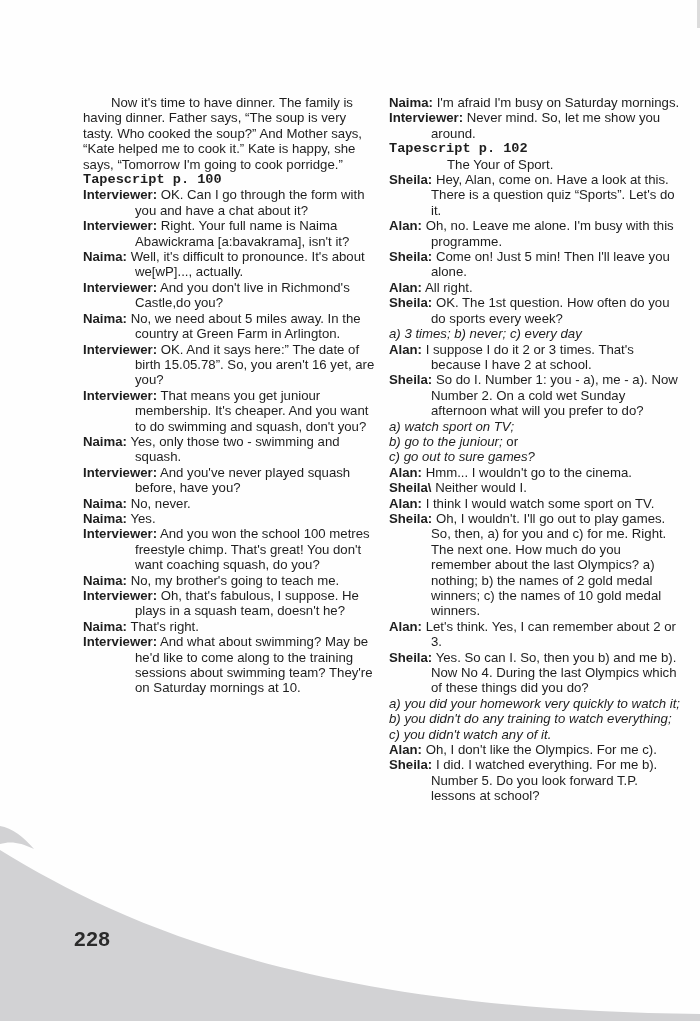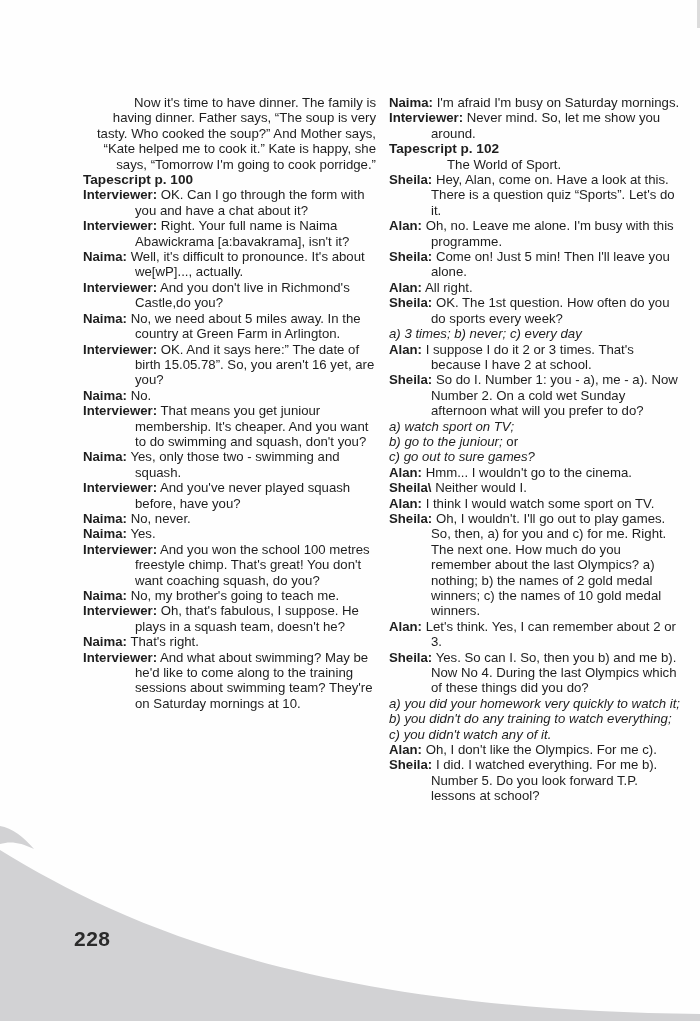--- a/index.html
+++ b/index.html
@@ -11,22 +11,22 @@
   }
   .swoosh { position:absolute; left:0; top:0; width:700px; height:1021px; z-index:0; }
   .corner-shadow { position:absolute; right:0; top:0; width:3px; height:28px; background:#dcdcdc; z-index:1; }
   .col {
     position:absolute; top:95px; width:293px;
     font-size:13.2px; line-height:15.4px; z-index:2;
   }
   .col-left  { left:83px; }
   .col-right { left:389px; }
   .col p, .col h3 { margin:0; }
-  .intro { text-indent:28px; margin:0 0 15px 0;text-align:right; }
-  .heading { font-size:13.6px; font-weight:700; margin:16px 0 1px 0; }
+  .intro { text-indent:28px; margin:0 0 15px 0; }
+  .heading { font-size:13.6px; font-weight:700; margin:16px 0 1px 0;font-family:Liberation Mono, monospace; }
   .subtitle { padding-left:58px; }
   .dialogue { padding-left:52px; text-indent:-52px; }
   .col-right .dialogue { padding-left:42px; text-indent:-42px; }
   .speaker { font-weight:700; }
   .option { margin-left:43px; }
   .opt-text { font-style:italic; }
   .opt-post { font-style:normal; }
   .page-number {
     position:absolute; left:74px; top:927px; z-index:2;
     font-size:21px; font-weight:700; color:#2b2b2b; letter-spacing:0.5px;
@@ -46,37 +46,36 @@
 
   <div class="col col-left">
       <p class="intro">Now it's time to have dinner. The family is having dinner. Father says, “The soup is very tasty. Who cooked the soup?” And Mother says, “Kate helped me to cook it.” Kate is happy, she says, “Tomorrow I'm going to cook porridge.”</p>
       <h3 class="heading">Tapescript p. 100</h3>
       <p class="dialogue"><span class="speaker">Interviewer:</span> OK. Can I go through the form with you and have a chat about it?</p>
       <p class="dialogue"><span class="speaker">Interviewer:</span> Right. Your full name is Naima Abawickrama [a:bavakrama], isn't it?</p>
       <p class="dialogue"><span class="speaker">Naima:</span> Well, it's difficult to pronounce. It's about we[wP]..., actually.</p>
       <p class="dialogue"><span class="speaker">Interviewer:</span> And you don't live in Richmond's Castle,do you?</p>
       <p class="dialogue"><span class="speaker">Naima:</span> No, we need about 5 miles away. In the country at Green Farm in Arlington.</p>
       <p class="dialogue"><span class="speaker">Interviewer:</span> OK. And it says here:” The date of birth 15.05.78”. So, you aren't 16 yet, are you?</p>
-      <p class="dialogue"><span class="speaker">Naima:</span> No.</p>
       <p class="dialogue"><span class="speaker">Interviewer:</span> That means you get juniour membership. It's cheaper. And you want to do swimming and squash, don't you?</p>
       <p class="dialogue"><span class="speaker">Naima:</span> Yes, only those two - swimming and squash.</p>
       <p class="dialogue"><span class="speaker">Interviewer:</span> And you've never played squash before, have you?</p>
       <p class="dialogue"><span class="speaker">Naima:</span> No, never.</p>
       <p class="dialogue"><span class="speaker">Naima:</span> Yes.</p>
       <p class="dialogue"><span class="speaker">Interviewer:</span> And you won the school 100 metres freestyle chimp. That's great! You don't want coaching squash, do you?</p>
       <p class="dialogue"><span class="speaker">Naima:</span> No, my brother's going to teach me.</p>
       <p class="dialogue"><span class="speaker">Interviewer:</span> Oh, that's fabulous, I suppose. He plays in a squash team, doesn't he?</p>
       <p class="dialogue"><span class="speaker">Naima:</span> That's right.</p>
       <p class="dialogue"><span class="speaker">Interviewer:</span> And what about swimming? May be he'd like to come along to the training sessions about swimming team? They're on Saturday mornings at 10.</p>
     </div>
   <div class="col col-right">
       <p class="dialogue"><span class="speaker">Naima:</span> I'm afraid I'm busy on Saturday mornings.</p>
       <p class="dialogue"><span class="speaker">Interviewer:</span> Never mind. So, let me show you around.</p>
       <h3 class="heading">Tapescript p. 102</h3>
-      <p class="subtitle">The World of Sport.</p>
+      <p class="subtitle">The Your of Sport.</p>
       <p class="dialogue"><span class="speaker">Sheila:</span> Hey, Alan, come on. Have a look at this. There is a question quiz “Sports”. Let's do it.</p>
       <p class="dialogue"><span class="speaker">Alan:</span> Oh, no. Leave me alone. I'm busy with this programme.</p>
       <p class="dialogue"><span class="speaker">Sheila:</span> Come on! Just 5 min! Then I'll leave you alone.</p>
       <p class="dialogue"><span class="speaker">Alan:</span> All right.</p>
       <p class="dialogue"><span class="speaker">Sheila:</span> OK. The 1st question. How often do you do sports every week?</p>
       <p class="option"><span class="opt-text">a) 3 times; b) never; c) every day</span></p>
       <p class="dialogue"><span class="speaker">Alan:</span> I suppose I do it 2 or 3 times. That's because I have 2 at school.</p>
       <p class="dialogue"><span class="speaker">Sheila:</span> So do I. Number 1: you - a), me - a). Now Number 2. On a cold wet Sunday afternoon what will you prefer to do?</p>
       <p class="option"><span class="opt-text">a) watch sport on TV;</span></p>
       <p class="option"><span class="opt-text">b) go to the juniour;</span><span class="opt-post"> or</span></p>

